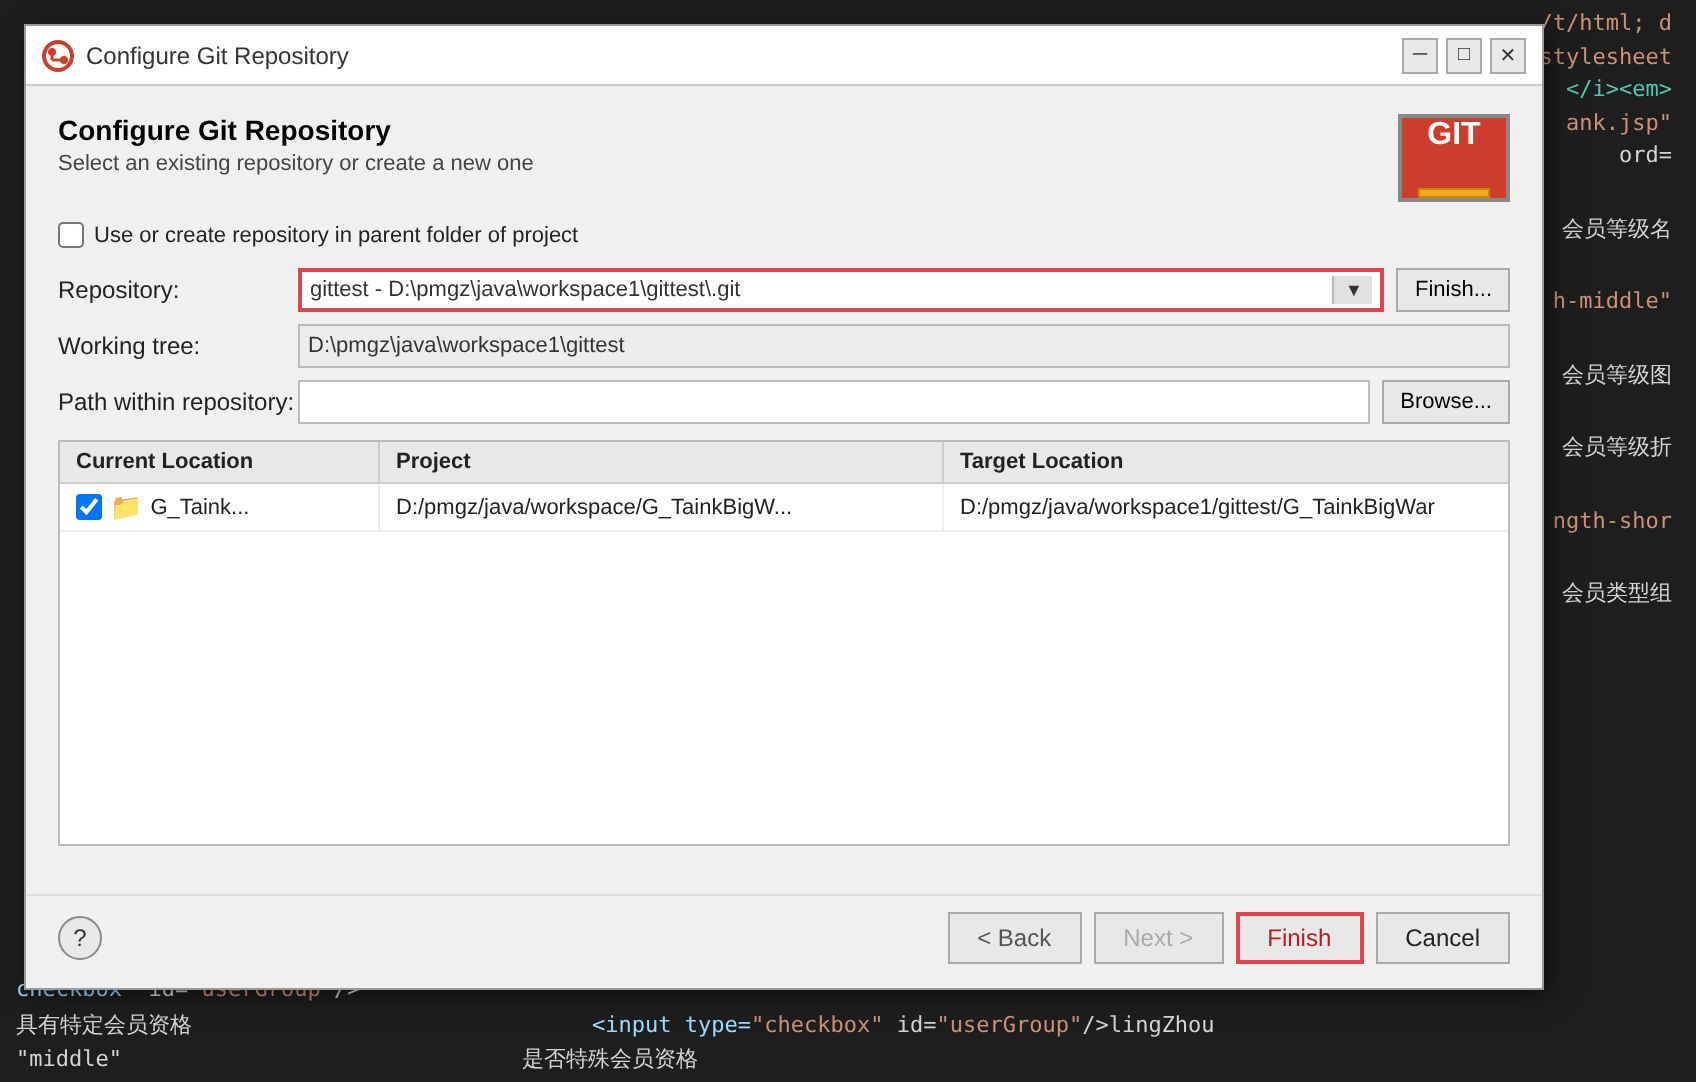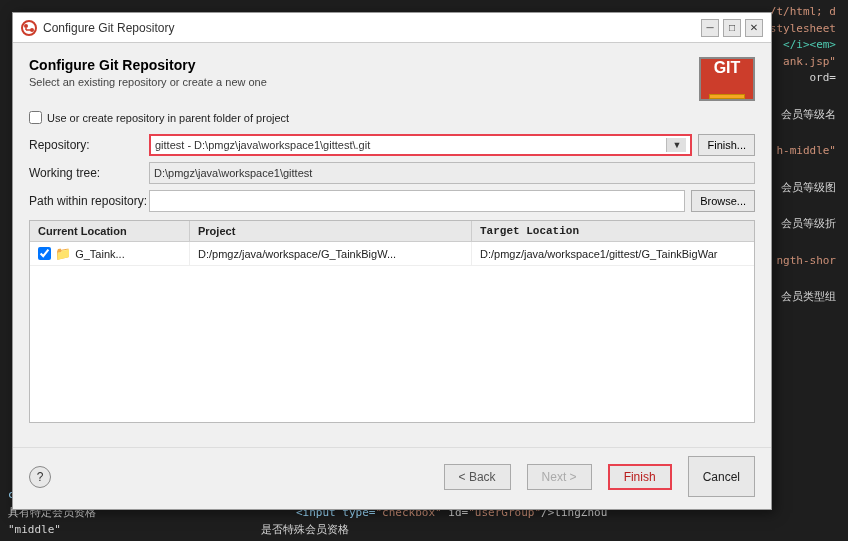--- a/index.html
+++ b/index.html
@@ -237,21 +237,21 @@
       background: #e8e8e8;
       border-bottom: 1px solid #ccc;
     }
     .table-header-cell {
       padding: 4px 8px;
       font-size: 11px;
       font-weight: bold;
       color: #222;
       border-right: 1px solid #ccc;
     }
-    .table-header-cell:last-child { border-right: none; font-family: Liberation Mono, monospace; }
+    .table-header-cell:last-child { border-right: none; }
     .table-body { min-height: 180px; }
     .table-row {
       display: grid;
       grid-template-columns: 160px 1fr 1fr;
       border-bottom: 1px solid #eee;
     }
     .table-cell {
       padding: 4px 8px;
       font-size: 11px;
       color: #222;
@@ -294,39 +294,39 @@
       font-size: 12px;
       cursor: pointer;
       display: flex;
       align-items: center;
       justify-content: center;
       color: #333;
     }
     .footer-right {
       display: flex;
       align-items: center;
-      gap: 16px;
+      gap: 6px;
     }
     .nav-btn {
       height: 26px;
       padding: 0 14px;
       background: #e8e8e8;
       border: 1px solid #aaa;
       font-size: 12px;
       cursor: pointer;
       color: #555;
     }
     .nav-btn:disabled { color: #aaa; }
     .nav-btn.primary {
       background: #e8e8e8;
       color: #b91c1c;
       border: 2px solid #e8414e;
     }
     .cancel-btn {
-      height: 41px;
+      height: 26px;
       padding: 0 14px;
       background: #e8e8e8;
       border: 1px solid #aaa;
       font-size: 12px;
       cursor: pointer;
       color: #222;
     }
   </style>
 </head>
 <body>

